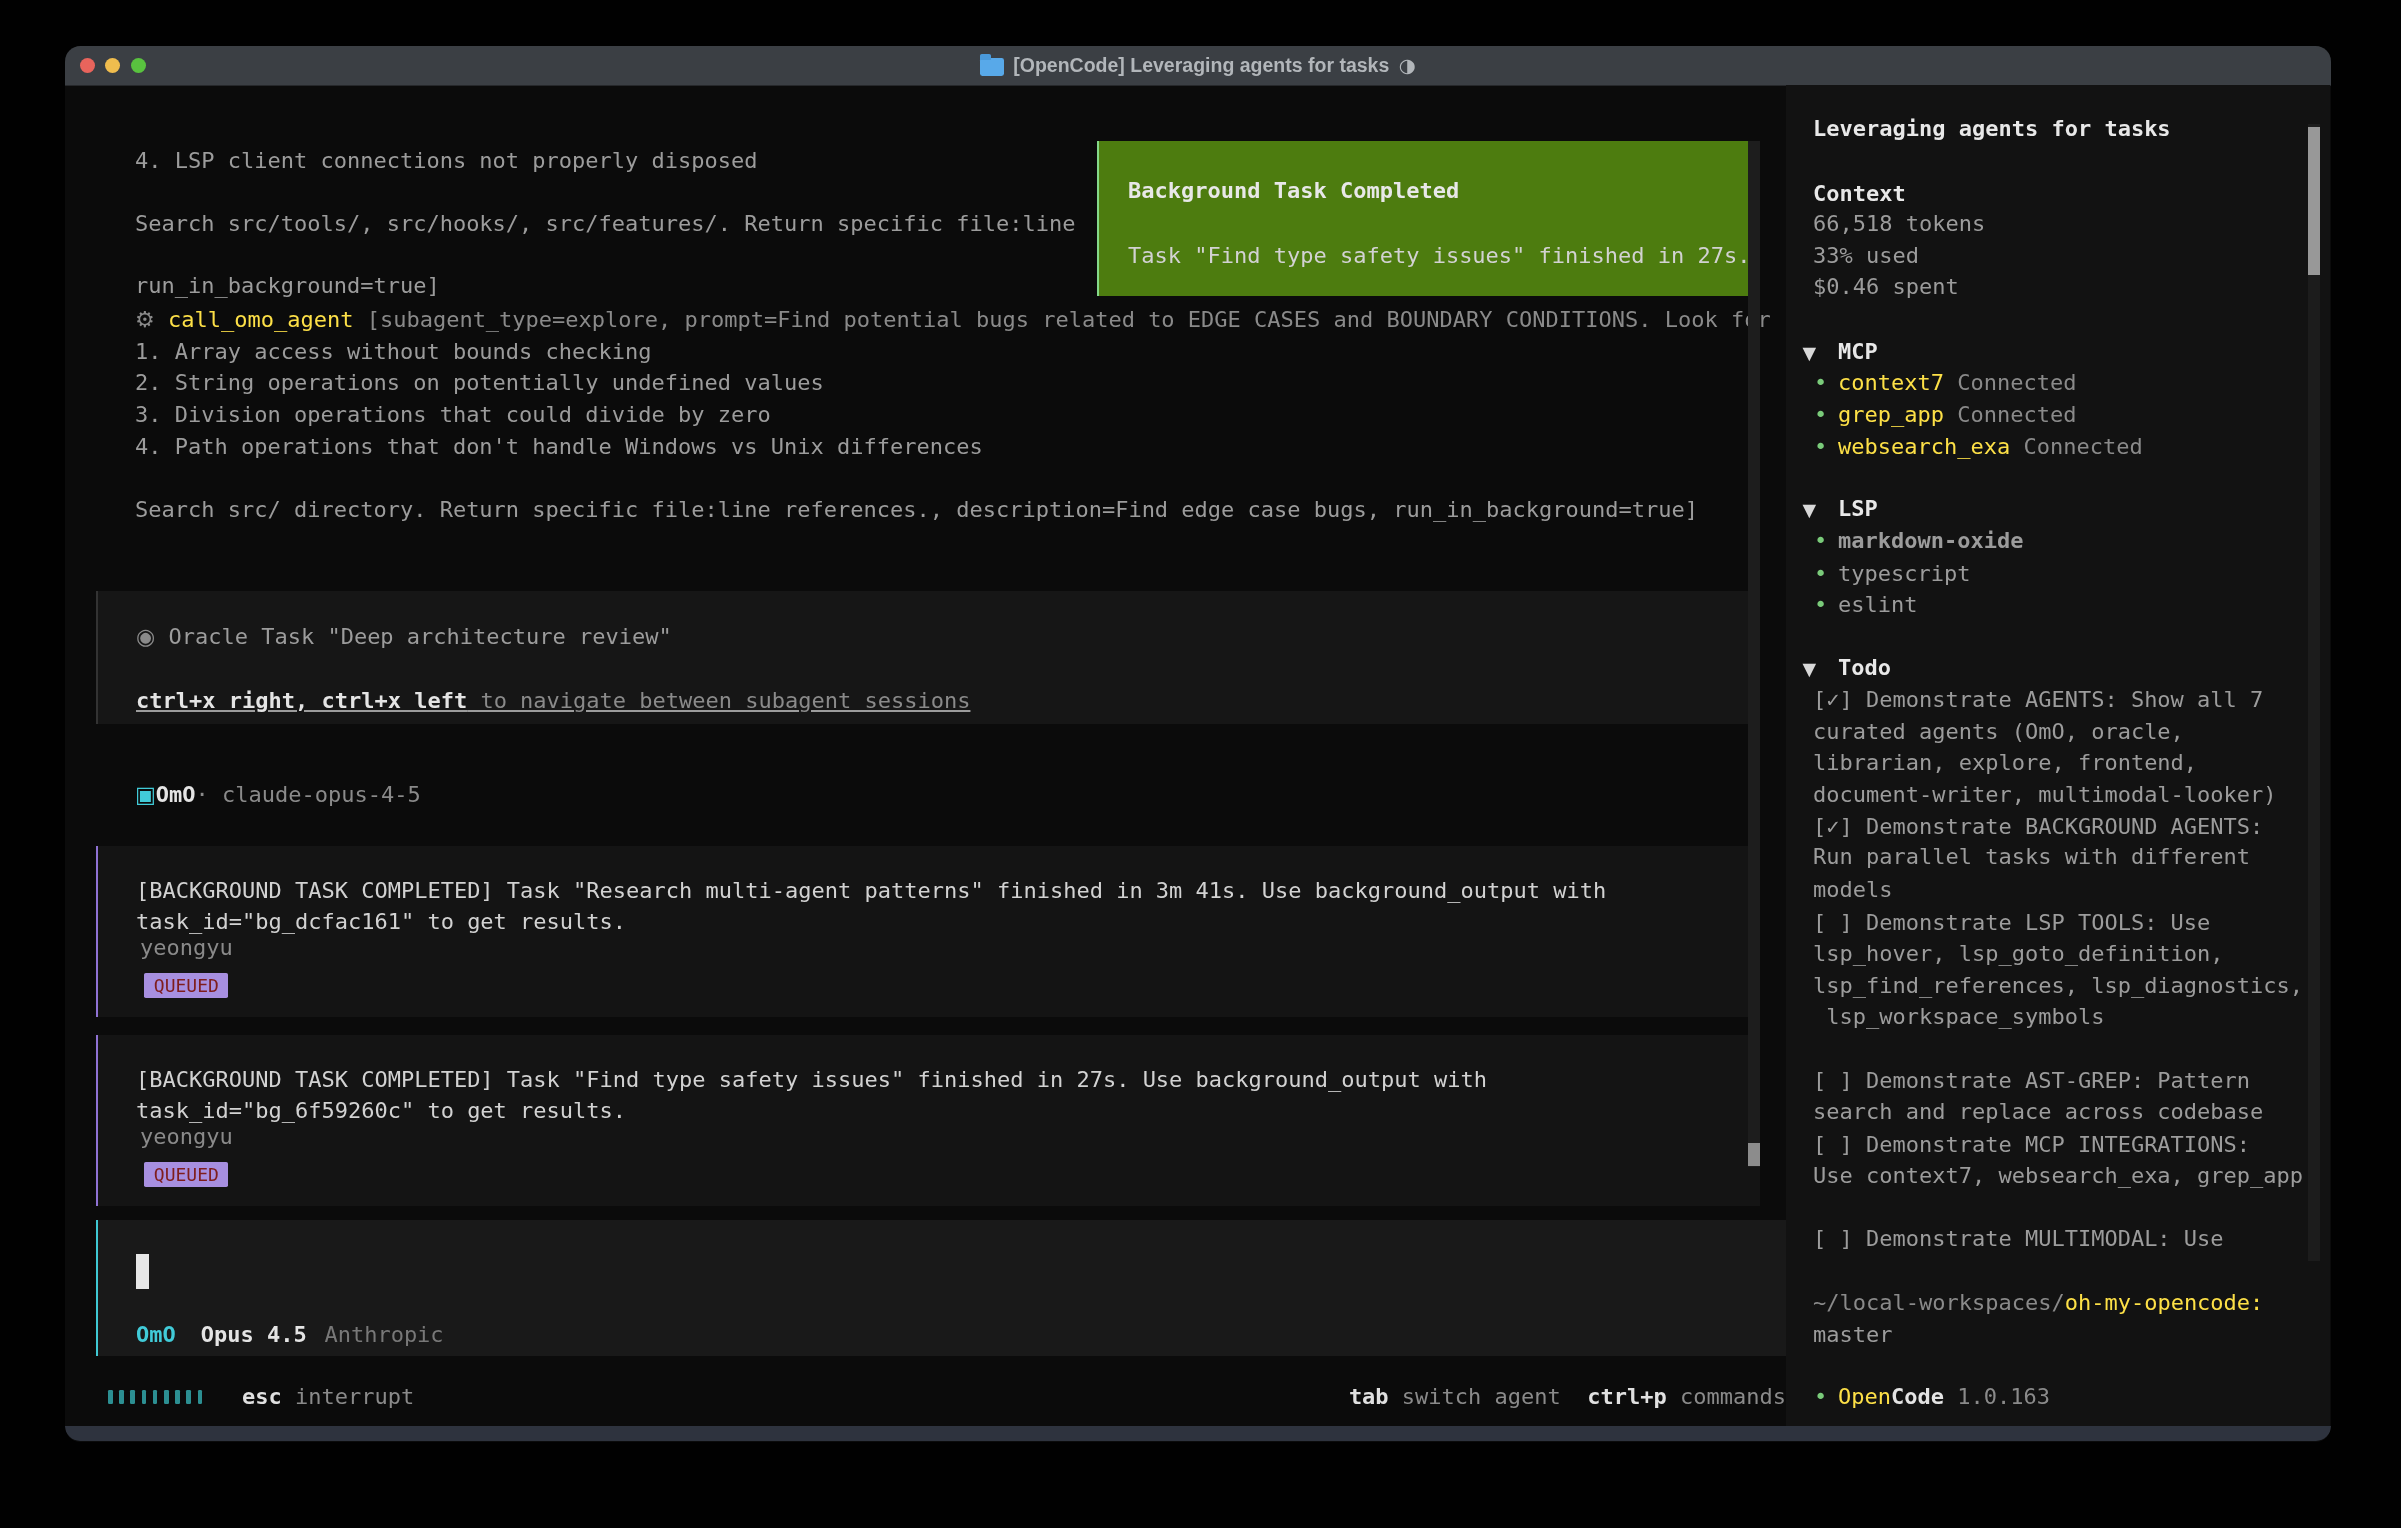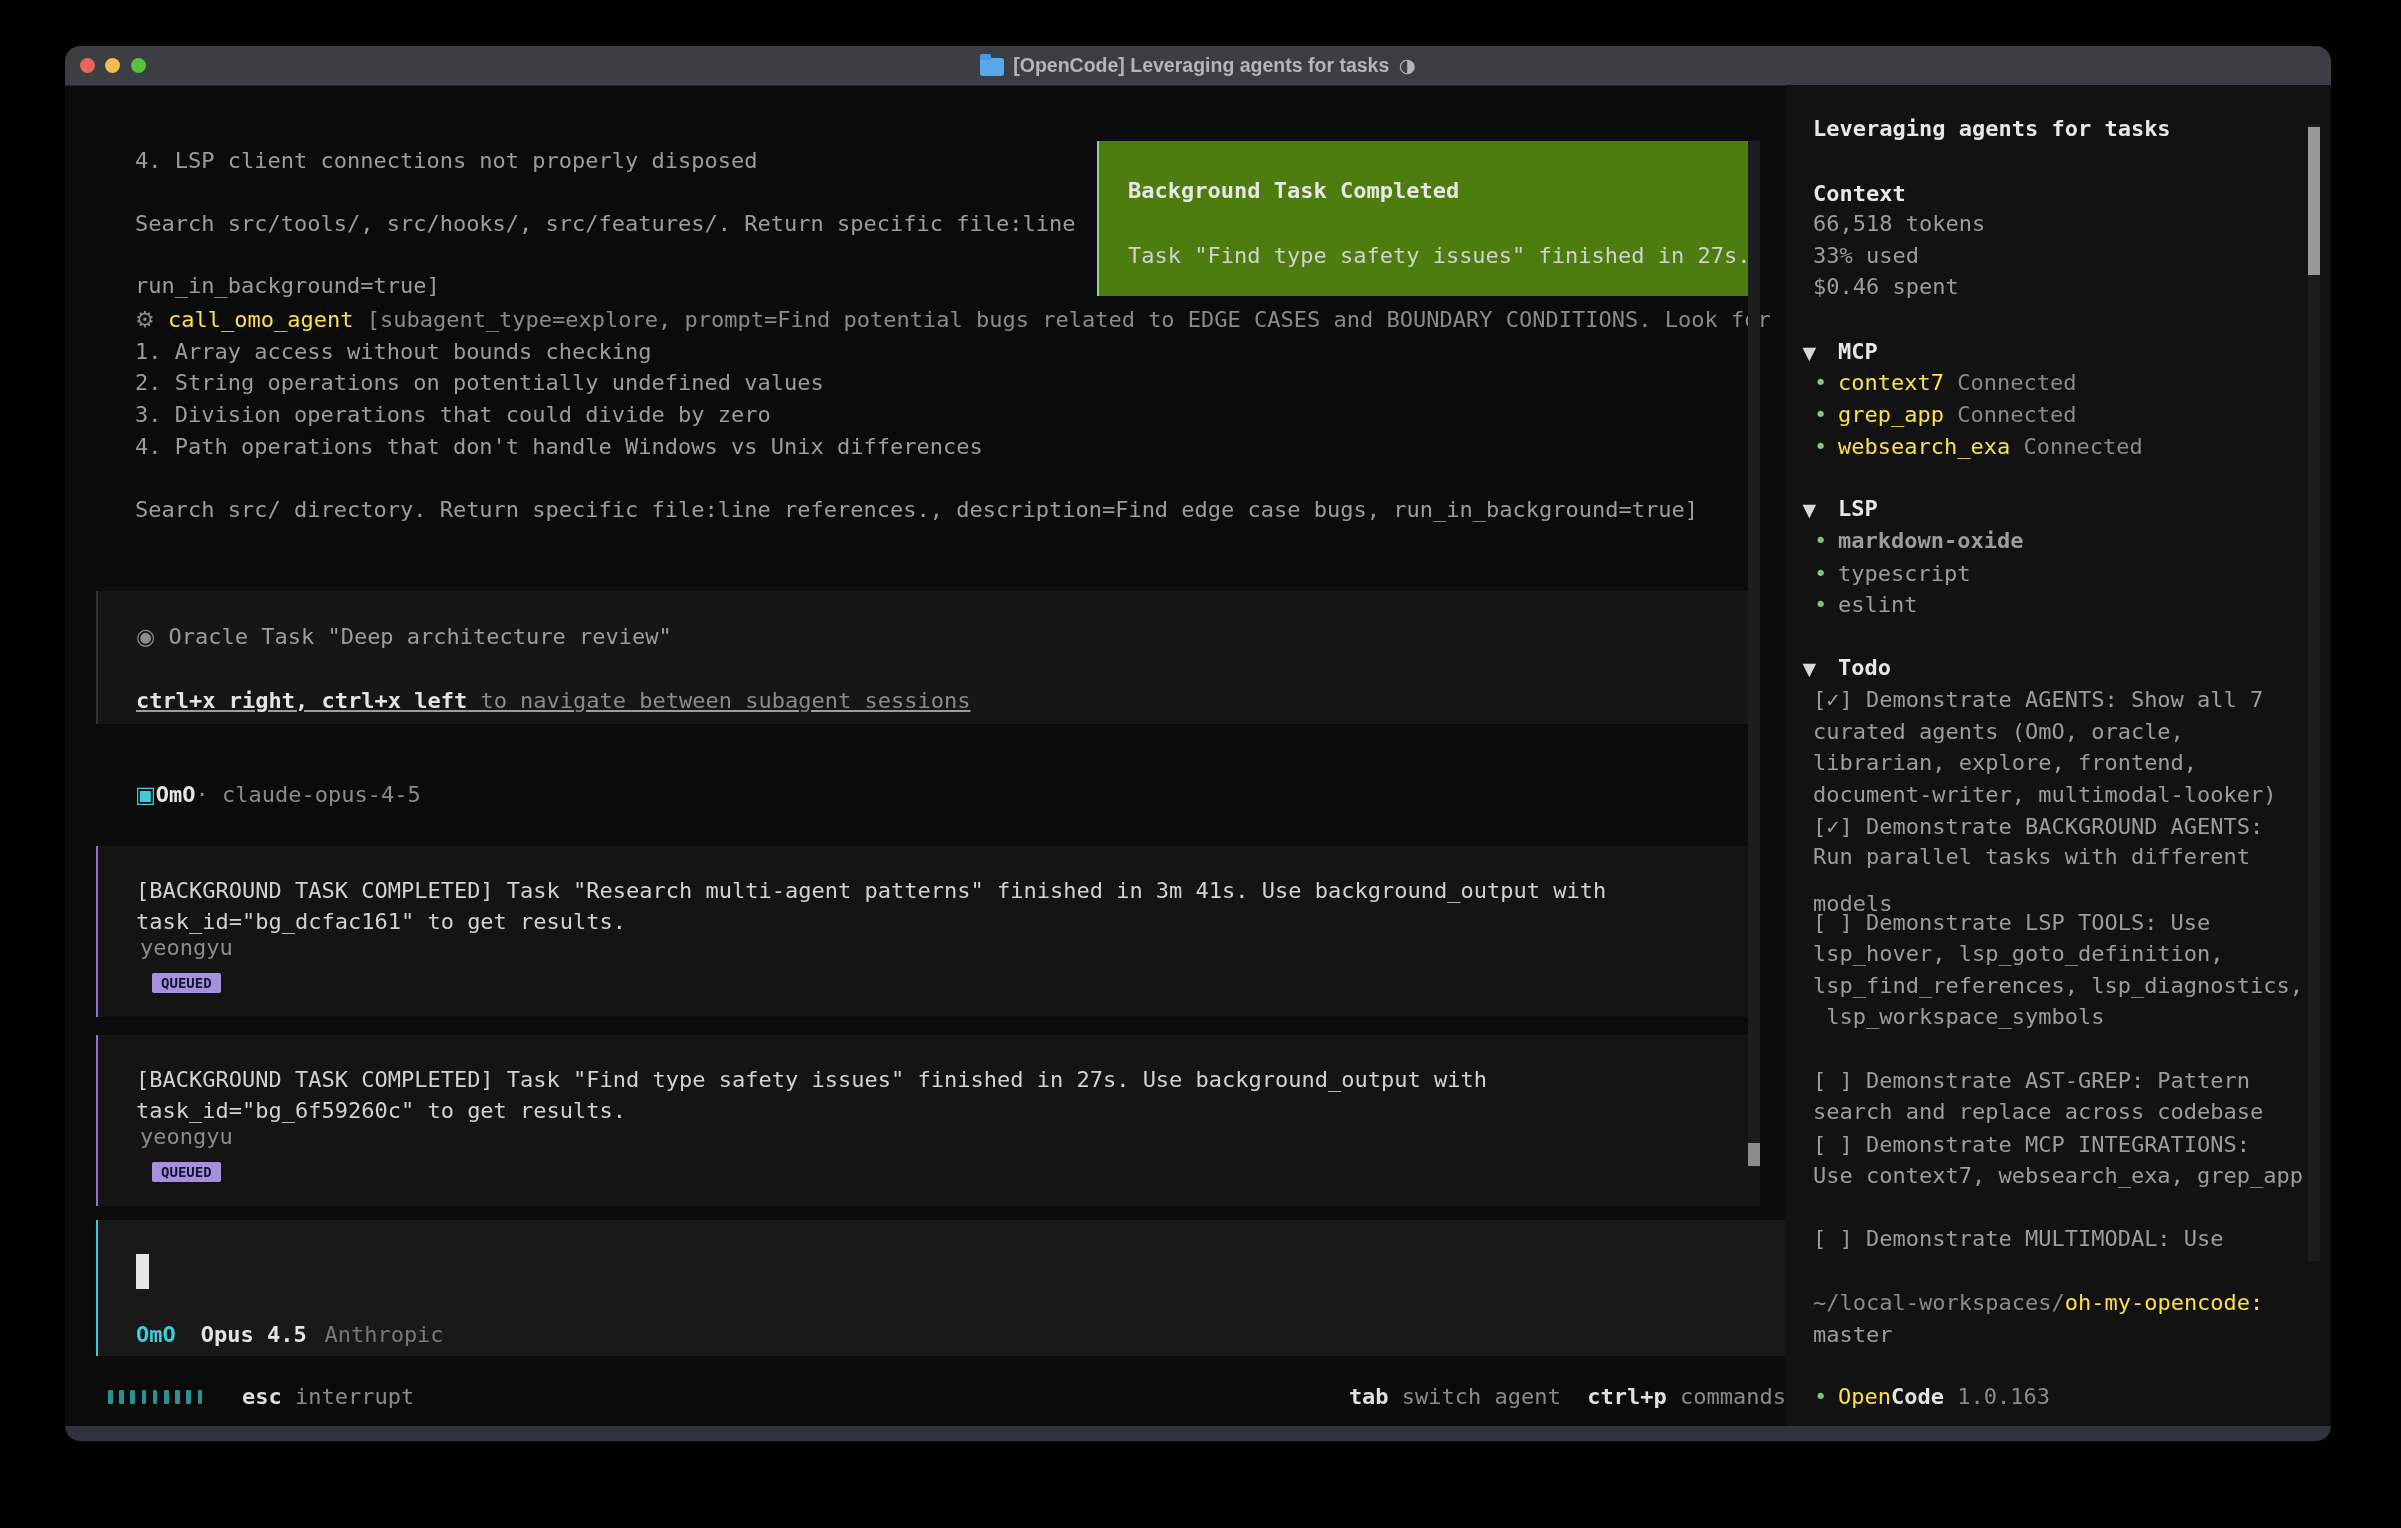--- a/index.html
+++ b/index.html
@@ -36,21 +36,21 @@
                         font-size:22px;color:#d2d2d2;white-space:pre;}
   
   #oracle-panel{position:absolute;left:31px;top:545px;width:1662px;height:133px;background:#161616;
                 border-left:2.4px solid #333333;}
   
   .msg-block{position:absolute;left:31px;width:1662px;height:171px;background:#141414;
              border-left:2.4px solid #8f72d4;}
   .msg-line{position:absolute;left:38px;height:32px;line-height:32px;font-size:22px;color:#d2d2d2;white-space:pre;}
   .msg-footer{position:absolute;left:42px;display:flex;align-items:center;gap:13px;height:32px;flex-direction:column;}
   .author{font-size:22px;color:#8a8a8a;}
-  .badge{background:#a78fe0;color:#0f172a;font-size:14px;font-weight:700;padding:1.8px 9.5px;border-radius:1.8px;}
+  .badge{background:#a78fe0;color:#7f1d1d;font-size:18px;font-weight:400;padding:1.8px 9.5px;border-radius:1.8px;}
   
   #input-box{position:absolute;left:31px;top:1174px;width:1689px;height:136px;background:#191919;
              border-left:2.4px solid #3fc9d4;}
   #cursor{position:absolute;left:38px;top:34px;width:13px;height:35px;background:#e6e6e6;}
   #input-meta{position:absolute;left:38px;top:98px;display:flex;align-items:center;height:32px;font-size:22px;}
   #input-meta .agent{color:#41cbd8;font-weight:700;}
   #input-meta .model{color:#e4e4e4;font-weight:700;margin-left:25px;}
   #input-meta .provider{color:#787878;margin-left:17.7px;}
   
   #statusbar{position:absolute;left:0;top:1335px;width:1721px;height:32px;}
@@ -190,21 +190,21 @@
       <div class="tri" style="left:16.5px;top:574px;">▼</div>
       <div class="sb-line sb-title" style="left:52px;top:567px;">Todo</div>
 
       <div class="sb-line" style="left:27px;top:599px;">[✓] Demonstrate AGENTS: Show all 7</div>
       <div class="sb-line" style="left:27px;top:631px;">curated agents (OmO, oracle,</div>
       <div class="sb-line" style="left:27px;top:662px;">librarian, explore, frontend,</div>
       <div class="sb-line" style="left:27px;top:694px;">document-writer, multimodal-looker)</div>
 
       <div class="sb-line" style="left:27px;top:726px;">[✓] Demonstrate BACKGROUND AGENTS:</div>
       <div class="sb-line" style="left:27px;top:756px;">Run parallel tasks with different</div>
-      <div class="sb-line" style="left:27px;top:789px;margin-top:14px;">models</div>
+      <div class="sb-line" style="left:27px;top:789px;">models</div>
 
       <div class="sb-line green" style="left:27px;top:822px;">[ ] Demonstrate LSP TOOLS: Use</div>
       <div class="sb-line green" style="left:27px;top:853px;">lsp_hover, lsp_goto_definition,</div>
       <div class="sb-line green" style="left:27px;top:885px;">lsp_find_references, lsp_diagnostics,</div>
       <div class="sb-line green" style="left:27px;top:916px;"> lsp_workspace_symbols</div>
 
       <div class="sb-line" style="left:27px;top:980px;">[ ] Demonstrate AST-GREP: Pattern</div>
       <div class="sb-line" style="left:27px;top:1011px;">search and replace across codebase</div>
       <div class="sb-line" style="left:27px;top:1044px;">[ ] Demonstrate MCP INTEGRATIONS:</div>
       <div class="sb-line" style="left:27px;top:1075px;">Use context7, websearch_exa, grep_app</div>

